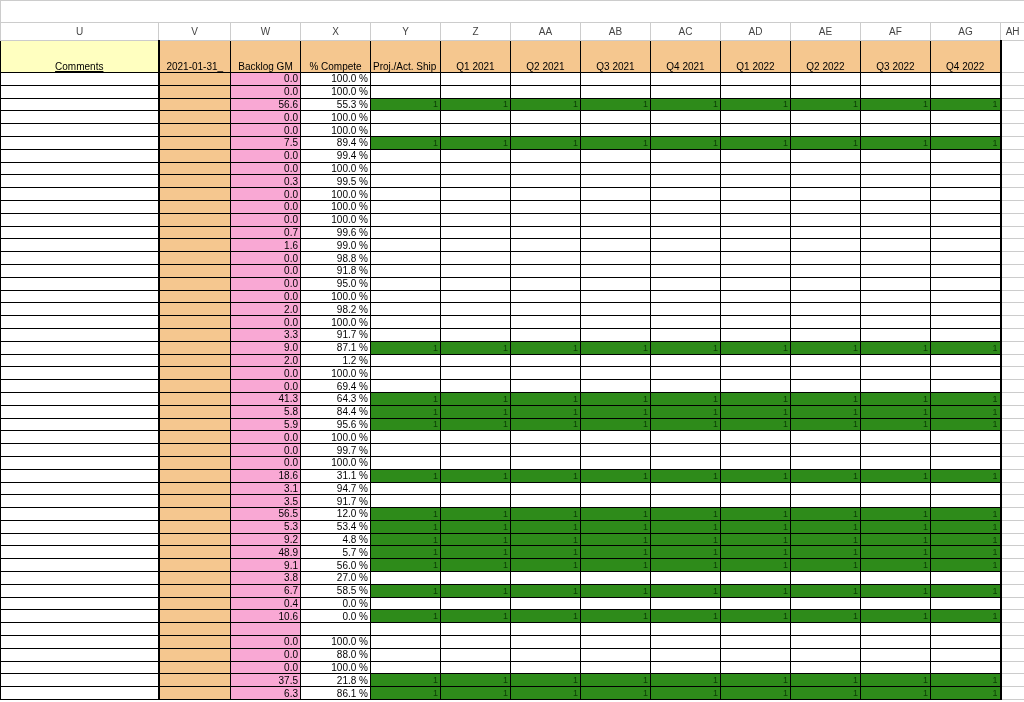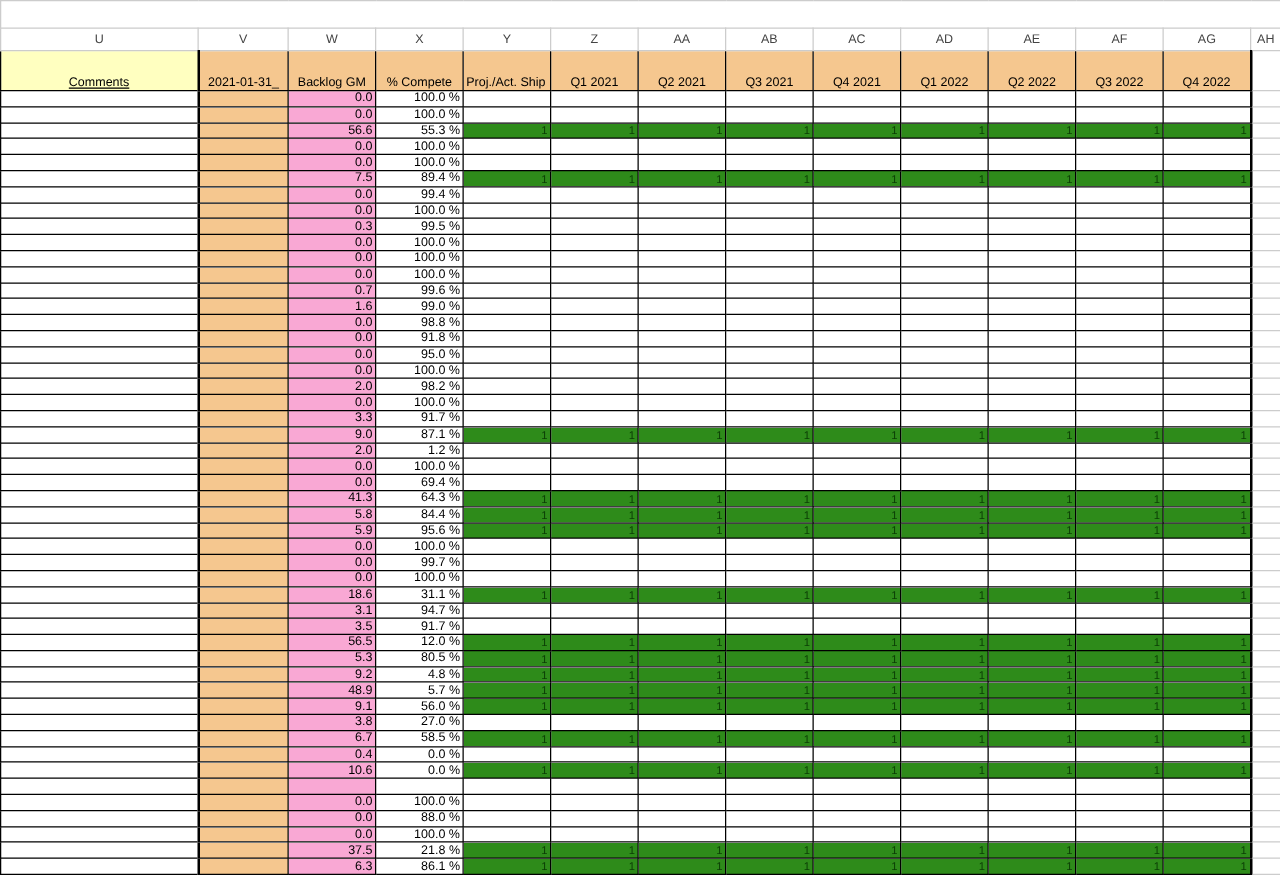--- a/index.html
+++ b/index.html
@@ -693,21 +693,21 @@
           <td class="q-col green">1</td>
           <td class="q-col green">1</td>
           <td class="q-col green">1</td>
           <td class="q-col thick-right green">1</td>
           <td class="ah-col"></td>
         </tr>
         <tr>
           <td class="u-col"></td>
           <td class="v-col"></td>
           <td class="w-col">5.3</td>
-          <td class="x-col">80.5 %</td>
+          <td class="x-col">53.4 %</td>
           <td class="y-col q-col green">1</td>
           <td class="q-col green">1</td>
           <td class="q-col green">1</td>
           <td class="q-col green">1</td>
           <td class="q-col green">1</td>
           <td class="q-col green">1</td>
           <td class="q-col green">1</td>
           <td class="q-col green">1</td>
           <td class="q-col thick-right green">1</td>
           <td class="ah-col"></td>

